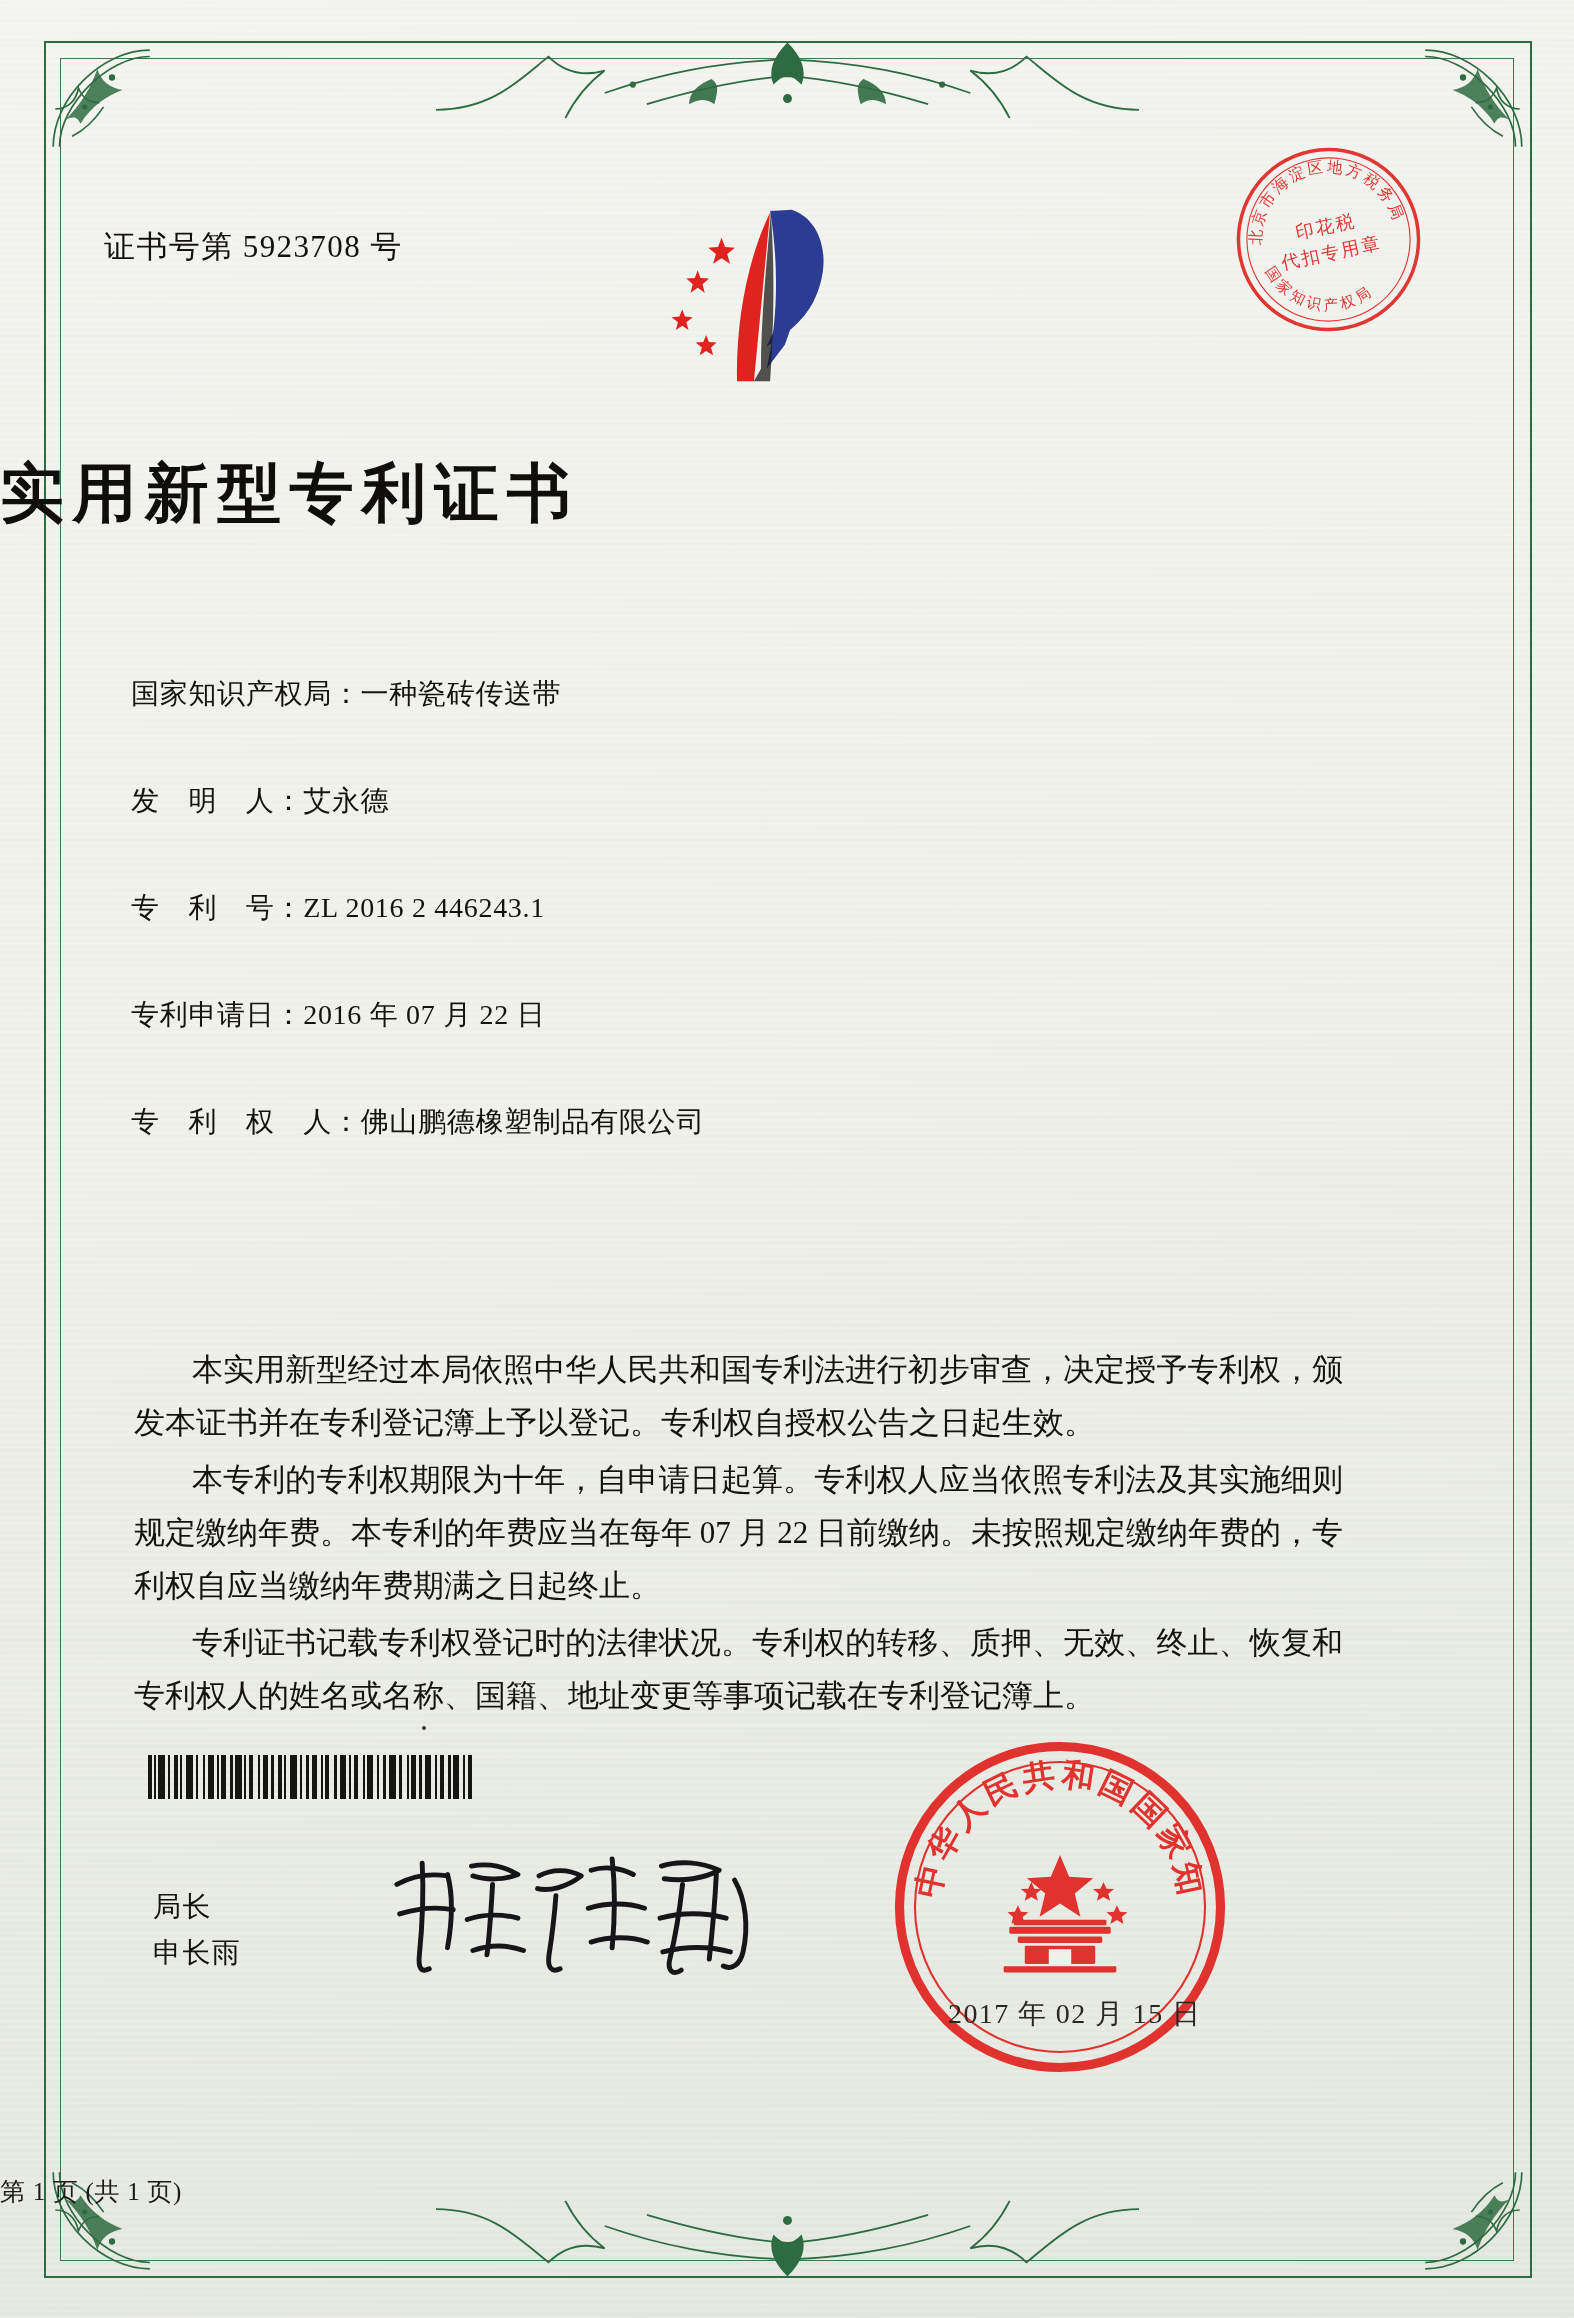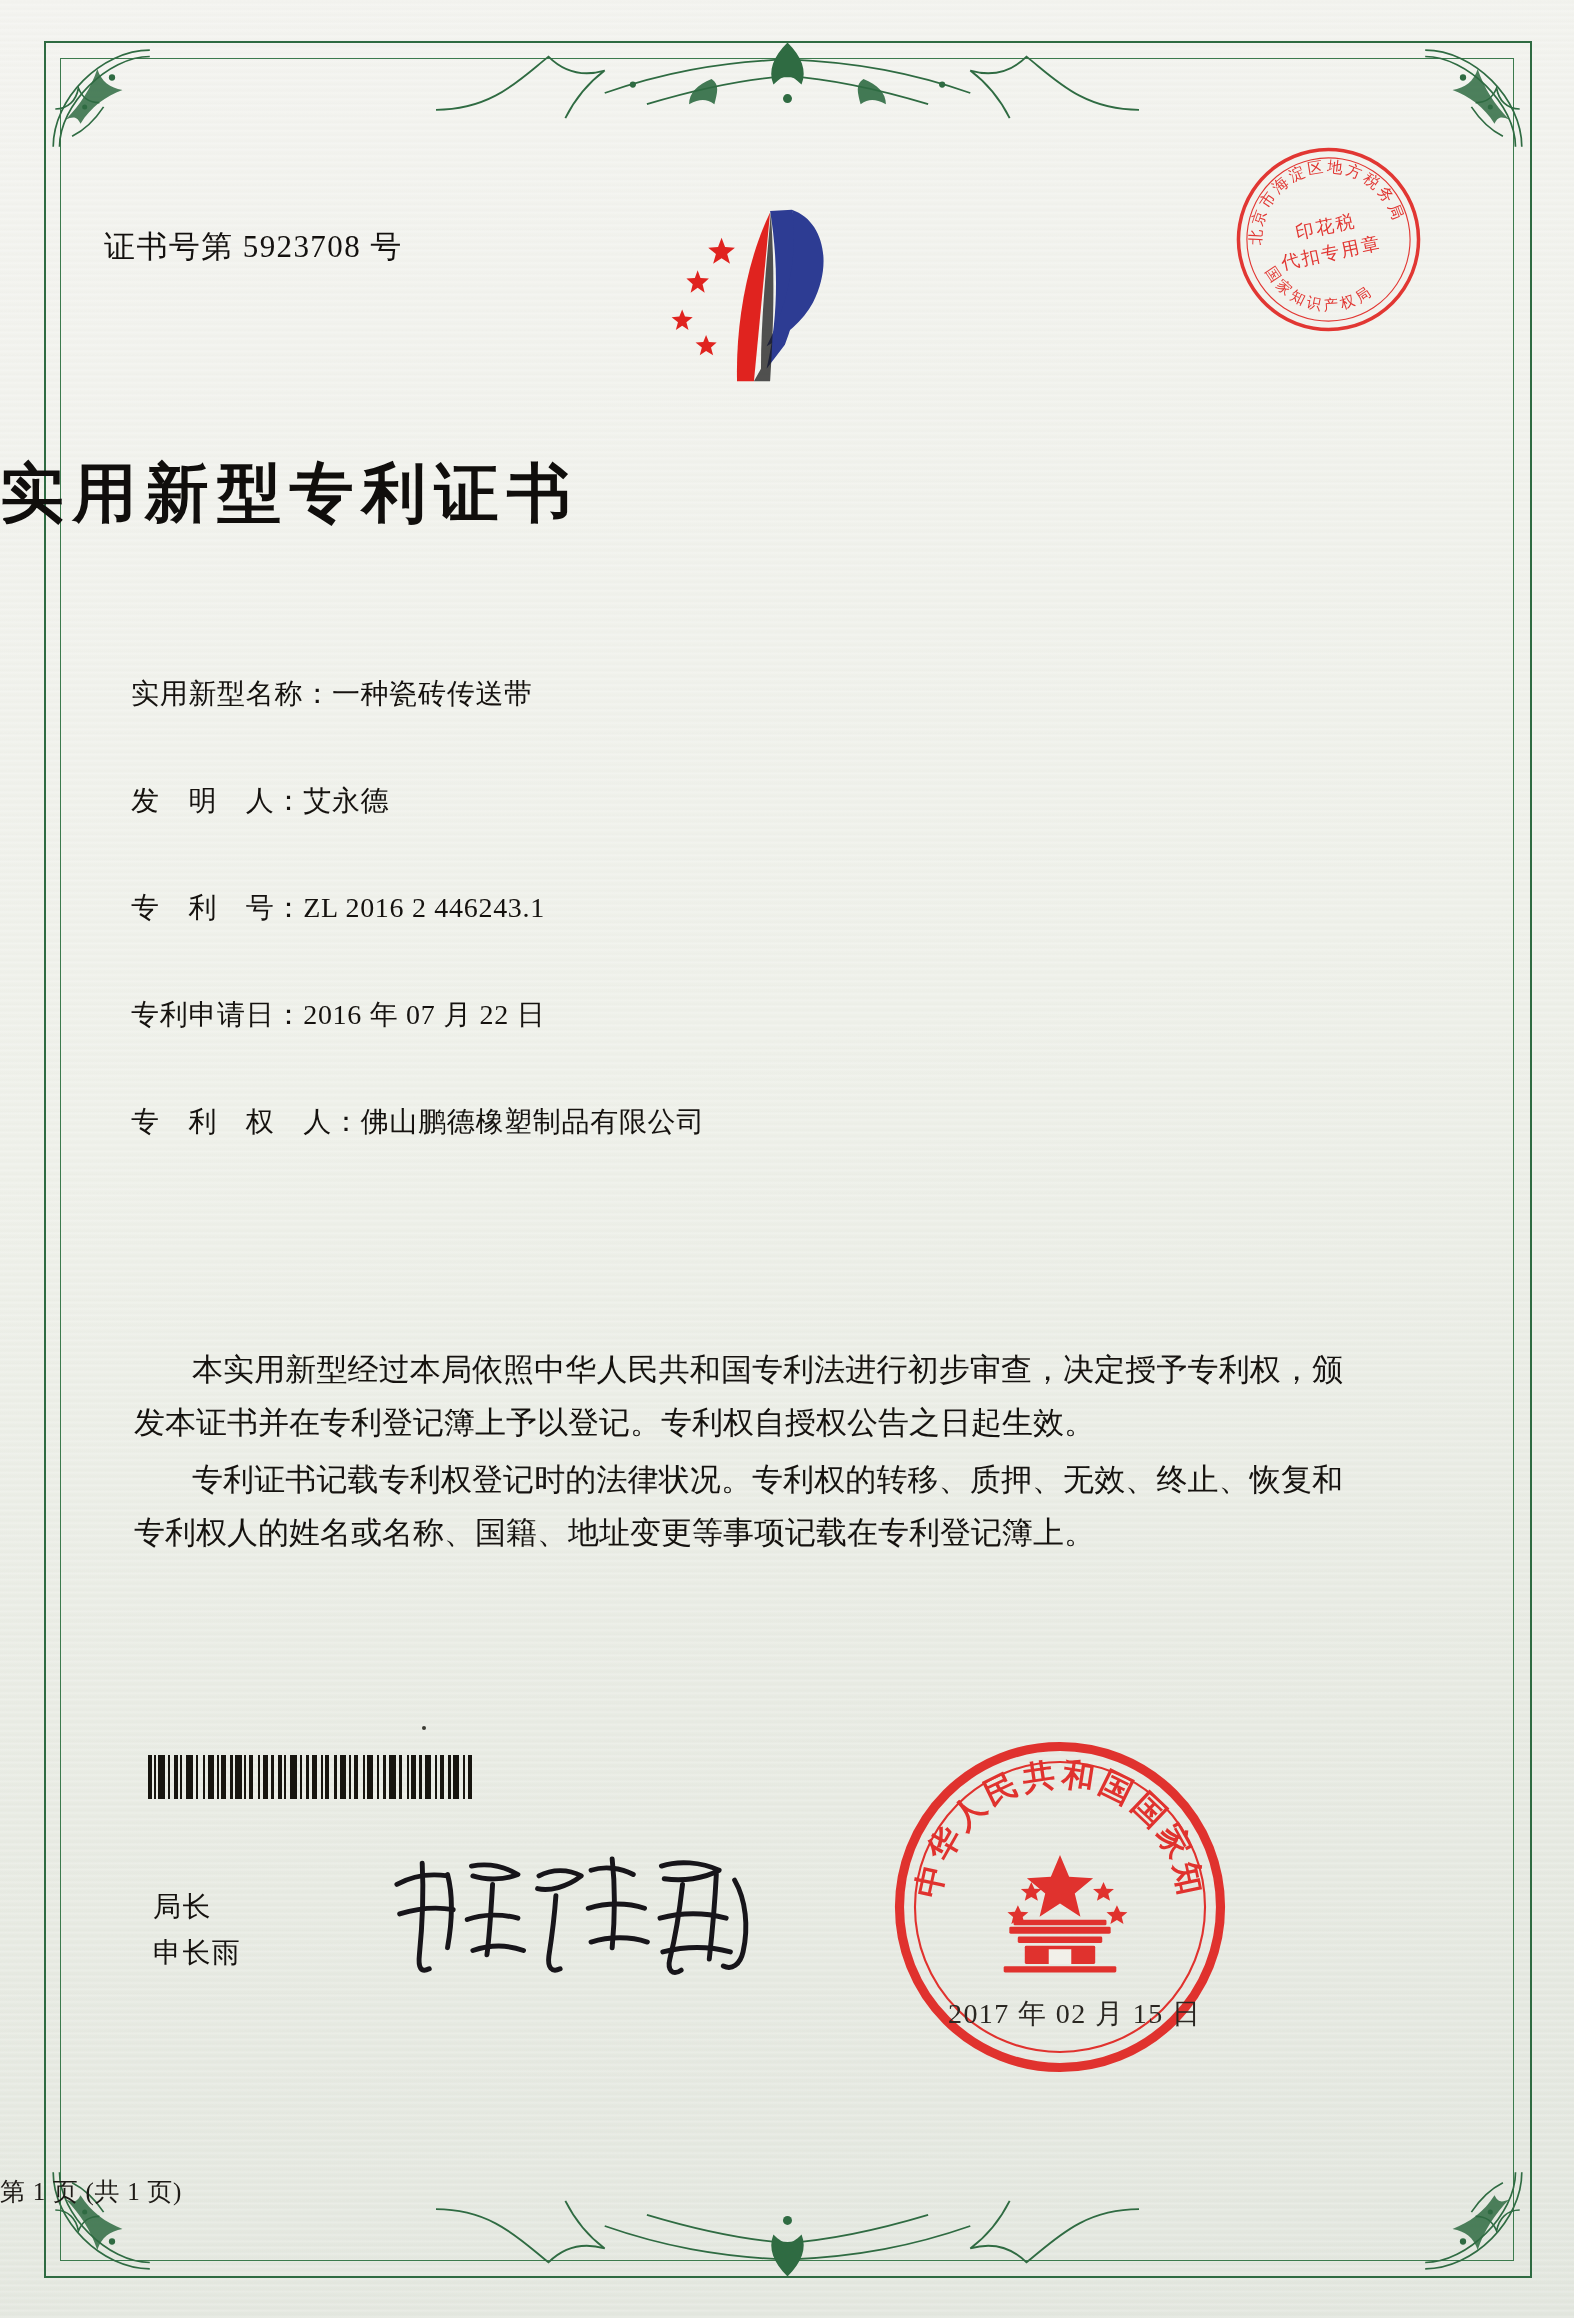--- a/index.html
+++ b/index.html
@@ -329,38 +329,39 @@
         <text x="150" y="140" text-anchor="middle" font-family="'DejaVu Serif', serif" font-size="26" fill="#e0231f" letter-spacing="3">印花税</text>
         <text x="150" y="178" text-anchor="middle" font-family="'DejaVu Serif', serif" font-size="26" fill="#e0231f" letter-spacing="3">代扣专用章</text>
       </g>
     </svg>
   </div>
 
   <div class="main-title">实用新型专利证书</div>
 
   <div class="fields">
     <div class="field-row">
-      <span class="field-label">实用新型名称：</span><span class="field-value">一种瓷砖传送带</span>
+      <span class="field-label">国家知识产权局：</span><span class="field-value">一种瓷砖传送带</span>
     </div>
     <div class="field-row">
       <span class="field-label">发　明　人：</span><span class="field-value">艾永德</span>
     </div>
     <div class="field-row">
       <span class="field-label">专　利　号：</span><span class="field-value">ZL 2016 2 446243.1</span>
     </div>
     <div class="field-row">
       <span class="field-label">专利申请日：</span><span class="field-value">2016 年 07 月 22 日</span>
     </div>
     <div class="field-row">
       <span class="field-label">专　利　权　人：</span><span class="field-value">佛山鹏德橡塑制品有限公司</span>
     </div>
   </div>
 
   <div class="paragraphs">
     <p>本实用新型经过本局依照中华人民共和国专利法进行初步审查，决定授予专利权，颁发本证书并在专利登记簿上予以登记。专利权自授权公告之日起生效。</p>
+    <p>本专利的专利权期限为十年，自申请日起算。专利权人应当依照专利法及其实施细则规定缴纳年费。本专利的年费应当在每年 07 月 22 日前缴纳。未按照规定缴纳年费的，专利权自应当缴纳年费期满之日起终止。</p>
     <p>专利证书记载专利权登记时的法律状况。专利权的转移、质押、无效、终止、恢复和专利权人的姓名或名称、国籍、地址变更等事项记载在专利登记簿上。</p>
   </div>
 
   <div class="barcode-dot"></div>
   <div class="barcode">
     <i style="width:3.5px"></i>
       <i style="width:2.1px;background:transparent"></i>
     <i style="width:2.1px"></i>
       <i style="width:2.8px;background:transparent"></i>
     <i style="width:6.3px"></i>

